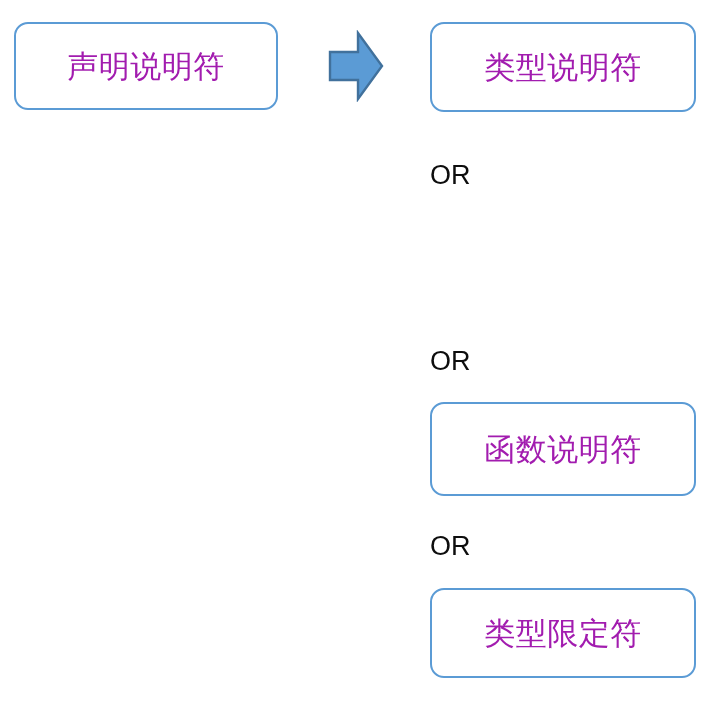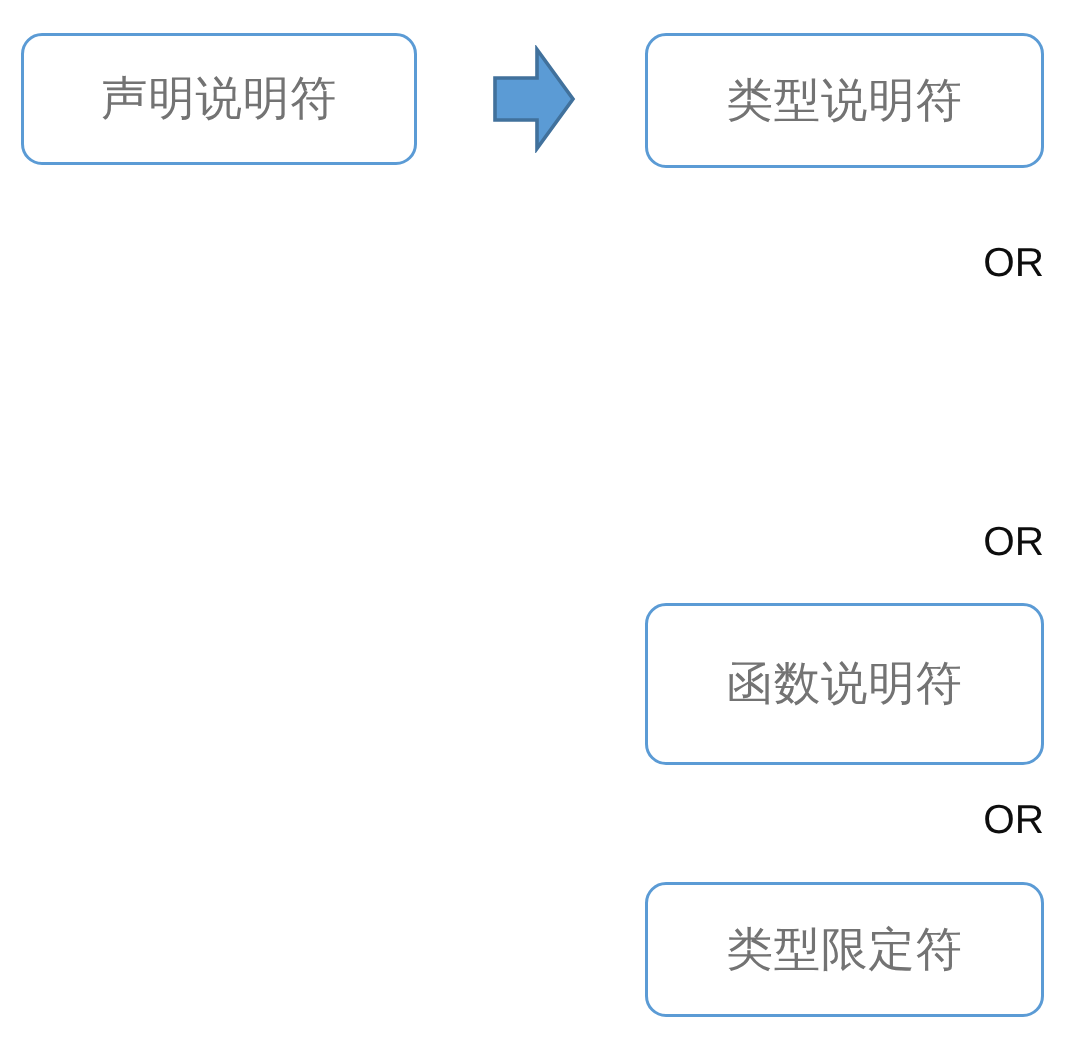--- a/index.html
+++ b/index.html
@@ -24,32 +24,32 @@
     border: 2px solid #5b9bd5;
     border-radius: 14px;
     display: flex;
     align-items: center;
     justify-content: center;
   }
   .node-label {
     font-family: "DejaVu Serif", "Liberation Serif", serif;
     font-size: 31px;
     line-height: 1;
-    color: #737373;
+    color: #a21caf;
     letter-spacing: 0.5px;
     white-space: nowrap;
     user-select: none;
   }
   .or-label {
     position: absolute;
     font-family: "Liberation Sans", "DejaVu Sans", sans-serif;
     font-size: 27px;
     line-height: 1;
     color: #0d0d0d;
-    text-align: right;
+    text-align: left;
     white-space: nowrap;
     user-select: none;
   }
   .arrow-wrap {
     position: absolute;
   }
   .arrow-wrap svg {
     display: block;
   }
 </style>
@@ -70,21 +70,21 @@
 
   <div class="node-box" style="left:430px; top:22px; width:266px; height:90px;text-align:center;">
     <span class="node-label">类型说明符</span>
   </div>
 
   <div class="or-label" style="left:430px; top:162px; width:266px;">OR</div>
 
 
   <div class="or-label" style="left:430px; top:348px; width:266px;">OR</div>
 
-  <div class="node-box" style="left:430px; top:402px; width:266px; height:108px;">
+  <div class="node-box" style="left:430px; top:402px; width:266px; height:94px;">
     <span class="node-label">函数说明符</span>
   </div>
 
   <div class="or-label" style="left:430px; top:533px; width:266px;">OR</div>
 
   <div class="node-box" style="left:430px; top:588px; width:266px; height:90px;text-align:right;">
     <span class="node-label">类型限定符</span>
   </div>
 
 </div>

